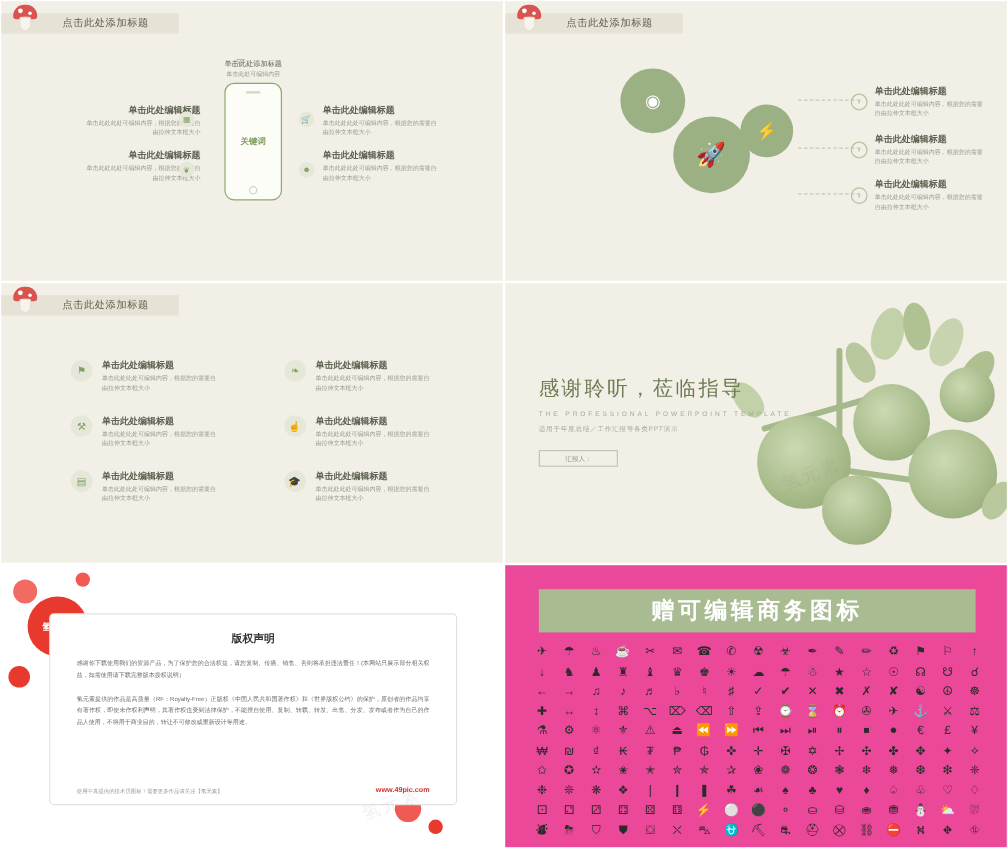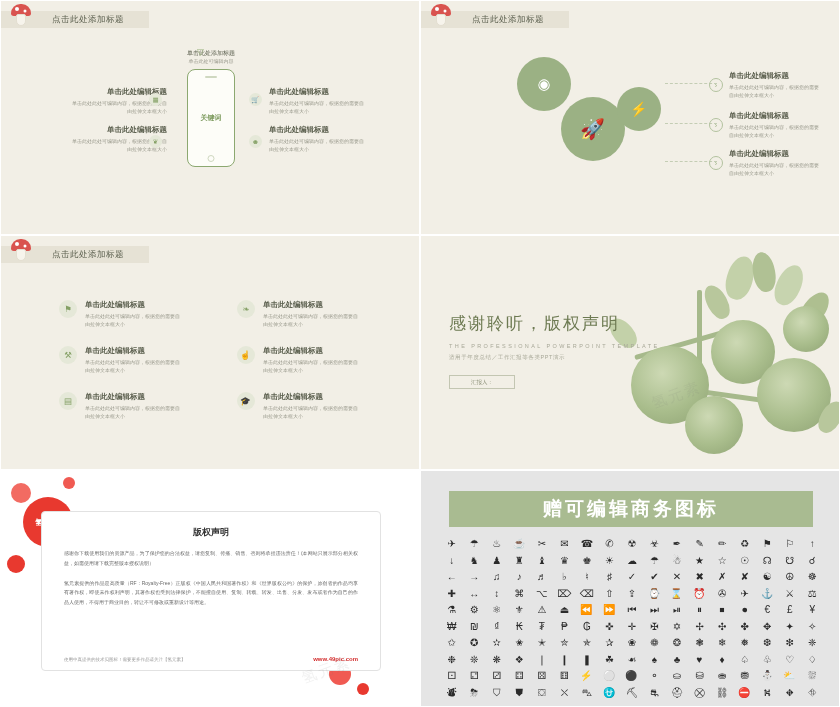--- a/index.html
+++ b/index.html
@@ -197,21 +197,21 @@
     left: 22px; top: 26px;
     width: 50px; height: 50px;
     border-radius: 50%;
     background: #e8392f;
     display: flex; align-items: center; justify-content: center;
     color: #fff; font-size: 8px; font-weight: bold;
     letter-spacing: .5px;
   }
 
   
-  .icons-slide { background: #e5e5e5; }
+  .icons-slide { background: #ec4899; }
   .icon-banner {
     position: absolute;
     left: 28px; top: 20px;
     width: 364px; height: 36px;
     background: #a9bb91;
     display: flex; align-items: center; justify-content: center;
   }
   .icon-banner span {
     font-size: 19px; color: #ffffff; letter-spacing: 3px; font-weight: bold;
   }
@@ -398,21 +398,21 @@
       <div class="rosette" style="left:24px; top:96px; width:78px; height:78px;"></div>
       <div class="rosette" style="left:104px; top:70px; width:64px; height:64px;"></div>
       <div class="rosette" style="left:150px; top:108px; width:74px; height:74px;"></div>
       <div class="rosette" style="left:78px; top:146px; width:58px; height:58px;"></div>
       <div class="rosette" style="left:176px; top:56px; width:46px; height:46px;"></div>
       <div class="leaf" style="left:6px; top:66px; width:20px; height:34px; transform:rotate(-40deg); background:#c3d1a9;"></div>
       <div class="leaf" style="left:214px; top:150px; width:20px; height:34px; transform:rotate(30deg); background:#b8c79c;"></div>
     </div>
 
     <div class="thanks-wrap">
-      <div class="thanks-title">感谢聆听，版权声明</div>
+      <div class="thanks-title">感谢聆听，莅临指导</div>
       <div class="thanks-sub">THE  PROFESSIONAL  POWERPOINT  TEMPLATE</div>
       <div class="thanks-sub2">适用于年度总结／工作汇报等各类PPT演示</div>
       <div class="thanks-btn">
         <span>汇报人：</span>
       </div>
     </div>
     <div class="wm" style="left:230px; top:150px;">氢元素</div>
   </div>
 
   <div class="slide white">

